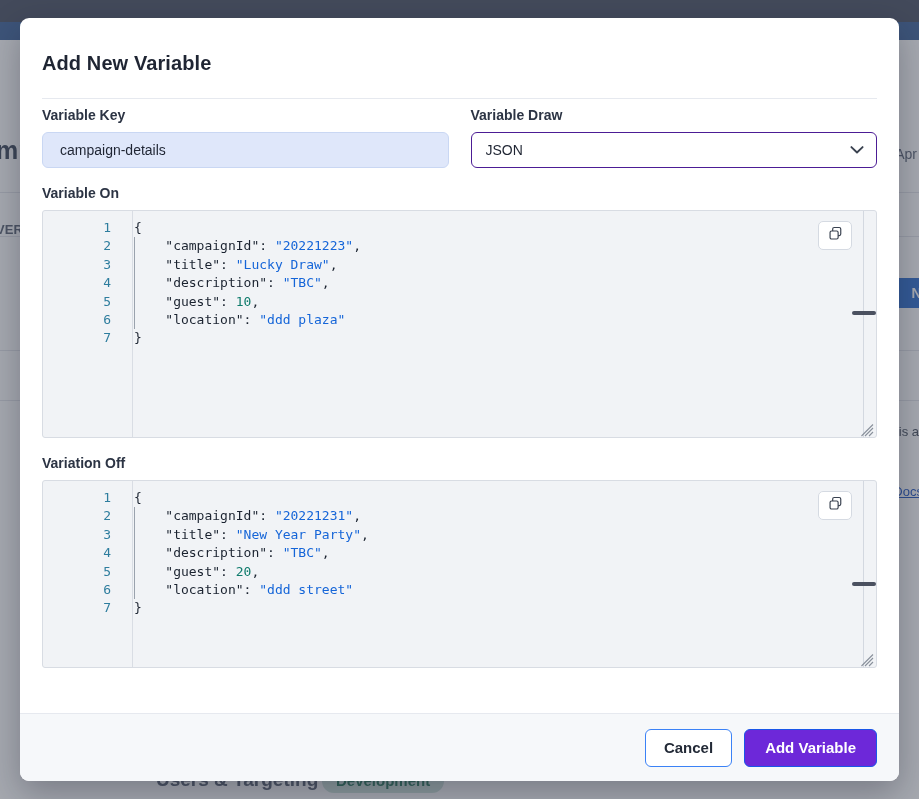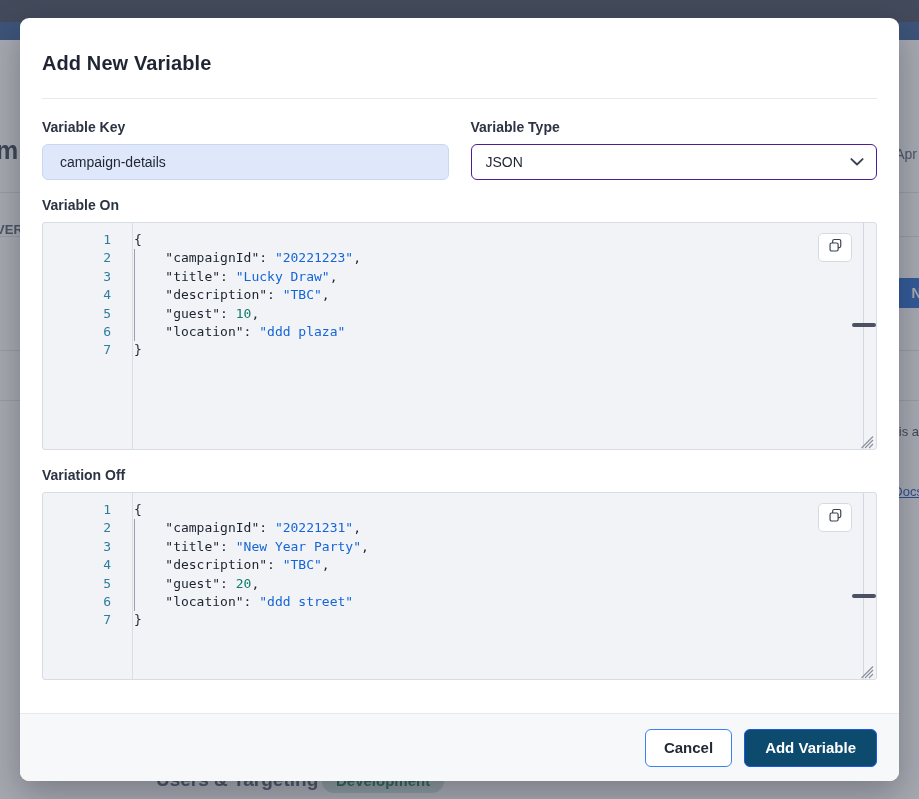--- a/index.html
+++ b/index.html
@@ -150,21 +150,21 @@
 
   .modal-body {
     flex: 1;
     padding: 0 22px;
     overflow: hidden;
   }
 
   .field-row {
     display: flex;
     gap: 22px;
-    margin-top: 20px;
+    margin-top: 8px;
   }
   .field { flex: 1; min-width: 0; }
 
   .field-label {
     font-size: 14px;
     font-weight: 600;
     color: #2c3444;
     margin-bottom: 9px;
     display: block;
   }
@@ -340,21 +340,21 @@
   .btn-cancel {
     min-width: 82px;
     padding: 0 18px;
     background: #ffffff;
     border: 1px solid #3b82f6;
     color: #232a37;
   }
   .btn-primary {
     min-width: 120px;
     padding: 0 20px;
-    background: #0c4a6e;
+    background: #6d28d9;
     border: 1px solid #1a56e8;
     color: #ffffff;
   }
 </style>
 </head>
 <body>
 
 <div id="app-backdrop">
   <div class="bg-topbar"></div>
   <div class="bg-accentbar"></div>
@@ -386,21 +386,21 @@
   <div class="modal-body">
 
     <div class="field-row">
 
       <div class="field">
         <label class="field-label">Variable Key</label>
         <input class="text-input" type="text" value="campaign-details" style="">
       </div>
 
       <div class="field">
-        <label class="field-label">Variable Type</label>
+        <label class="field-label">Variable Draw</label>
         <div class="select-wrap">
           <select class="select-input" id="type-select"><option value="JSON">JSON</option><option value="String">String</option><option value="Number">Number</option><option value="Boolean">Boolean</option></select>
           <span class="select-chev">
             <svg width="14" height="9" viewBox="0 0 14 9">
               <path d="M1.4 1.6 L7 7 L12.6 1.6" fill="none" stroke="#3a4250" stroke-width="1.9" stroke-linecap="round" stroke-linejoin="round"></path>
             </svg>
           </span>
         </div>
       </div>
 

